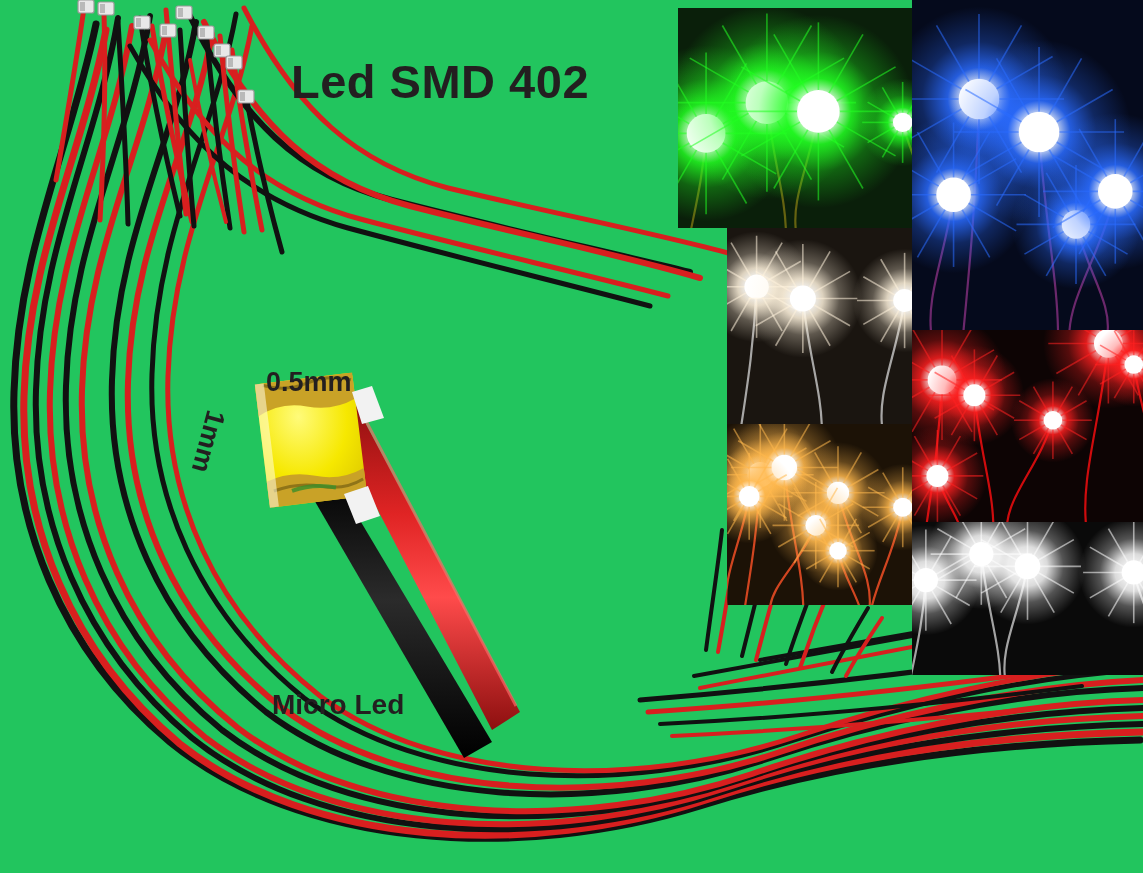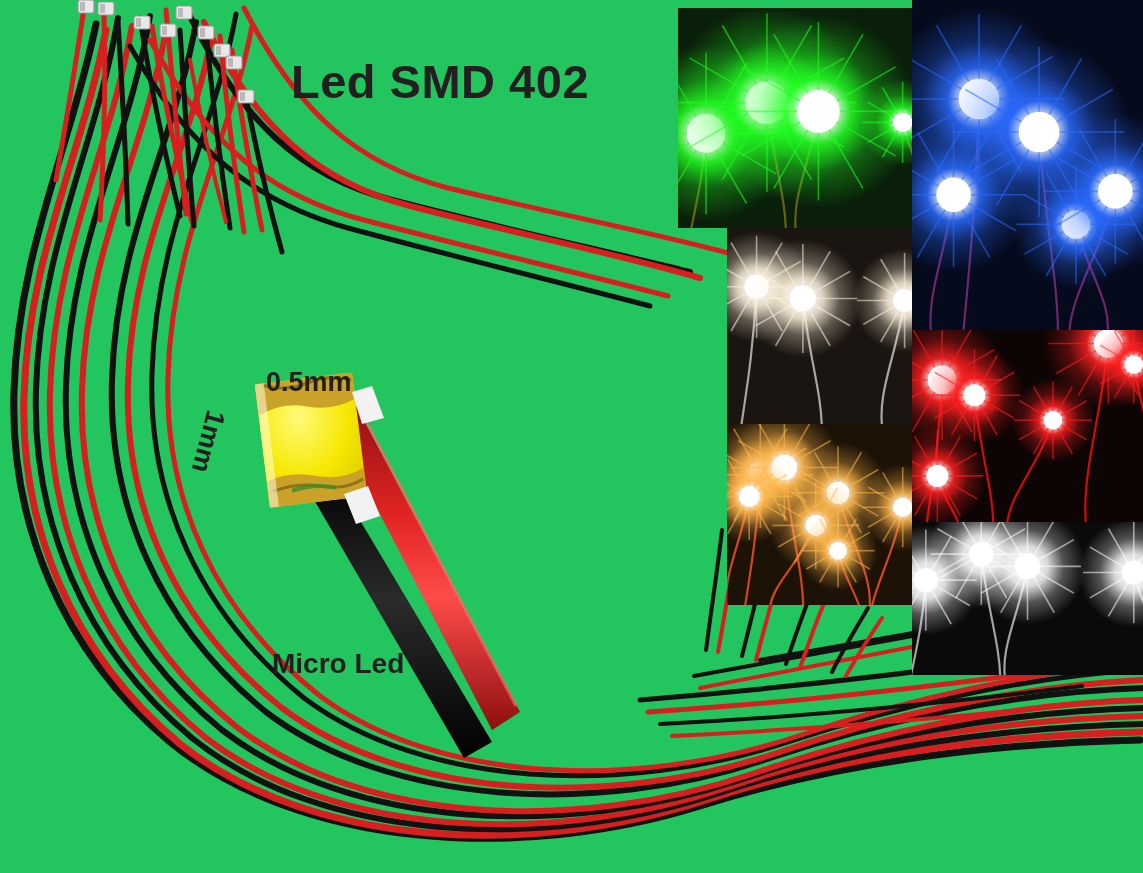--- a/index.html
+++ b/index.html
@@ -51,21 +51,21 @@
     top: 415px;
     font-size: 27px;
     transform: rotate(105deg);
     transform-origin: left top;
   }
   #caption-block {
     left: 272px;
     top: 585px;
     font-size: 28px;
   }
-  #caption-block div { white-space: pre; }
+  #caption-block div { white-space: pre; margin-top: 41px; }
 
   
   .panel {
     position: absolute;
     overflow: hidden;
   }
   .panel-inner {
     position: absolute;
     left: 0; top: 0;
     width: 100%;

